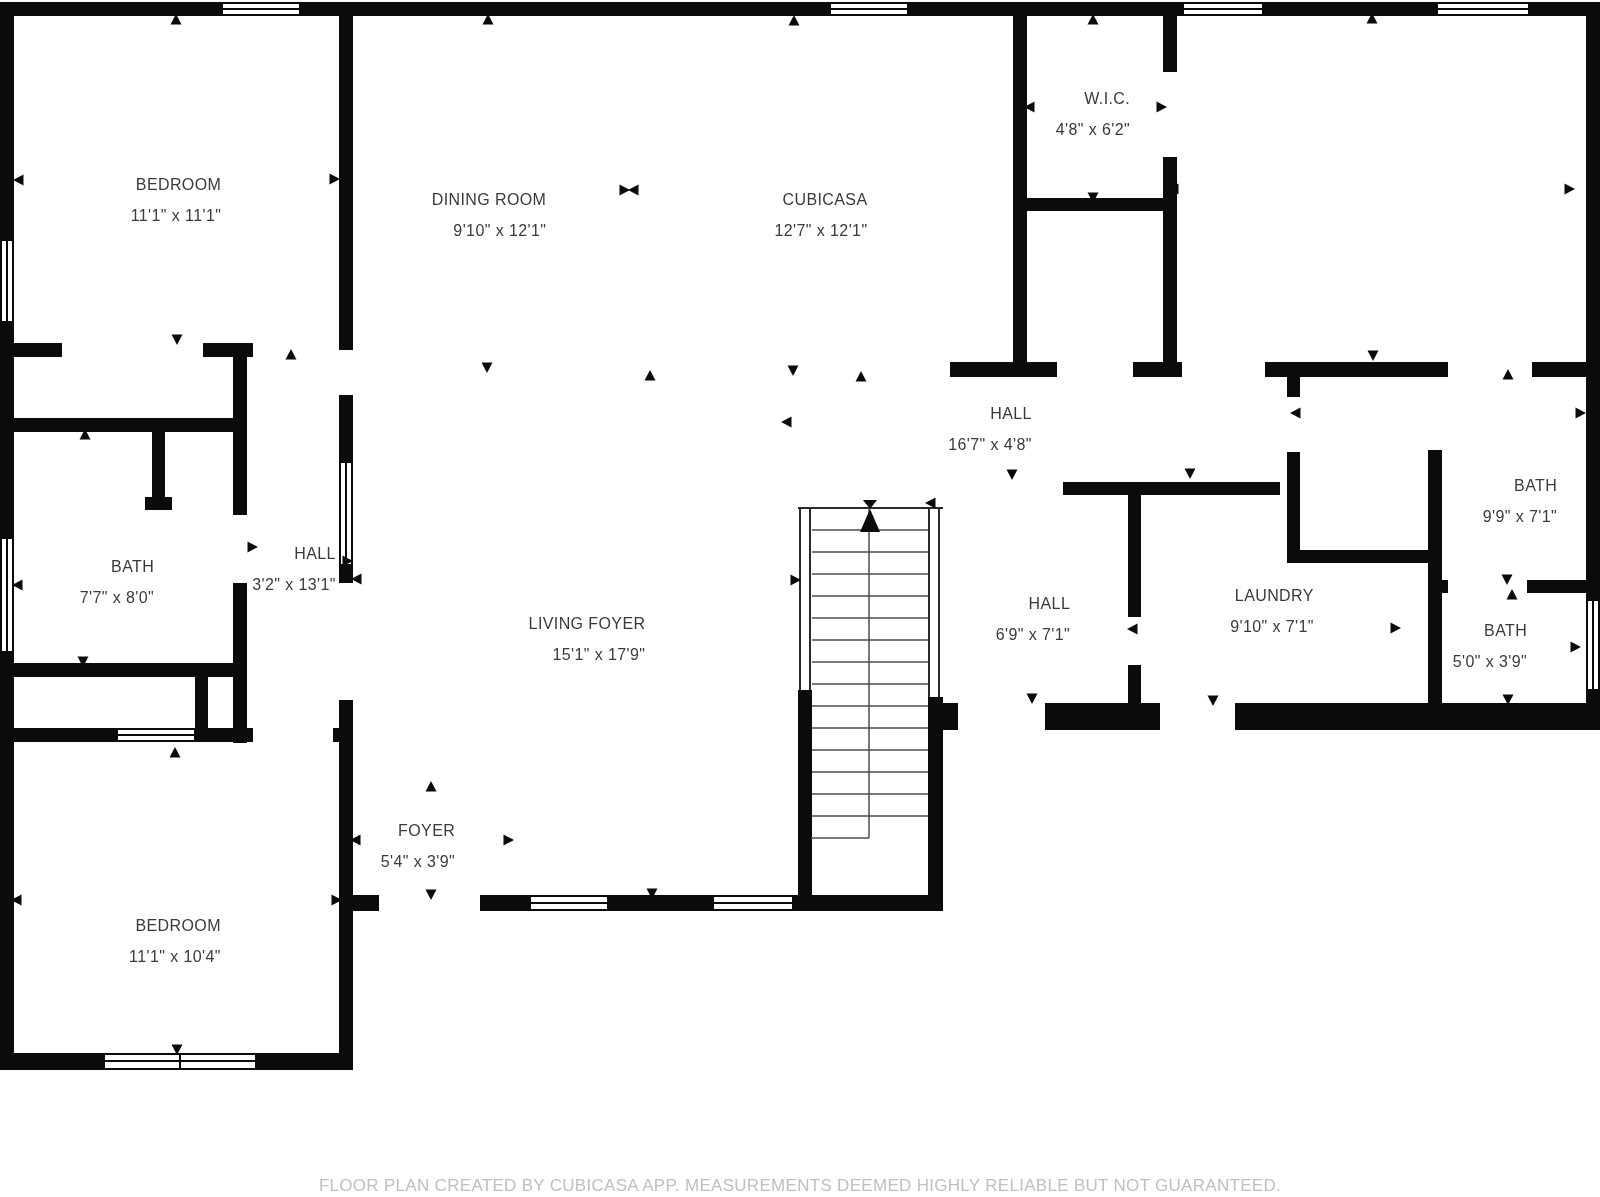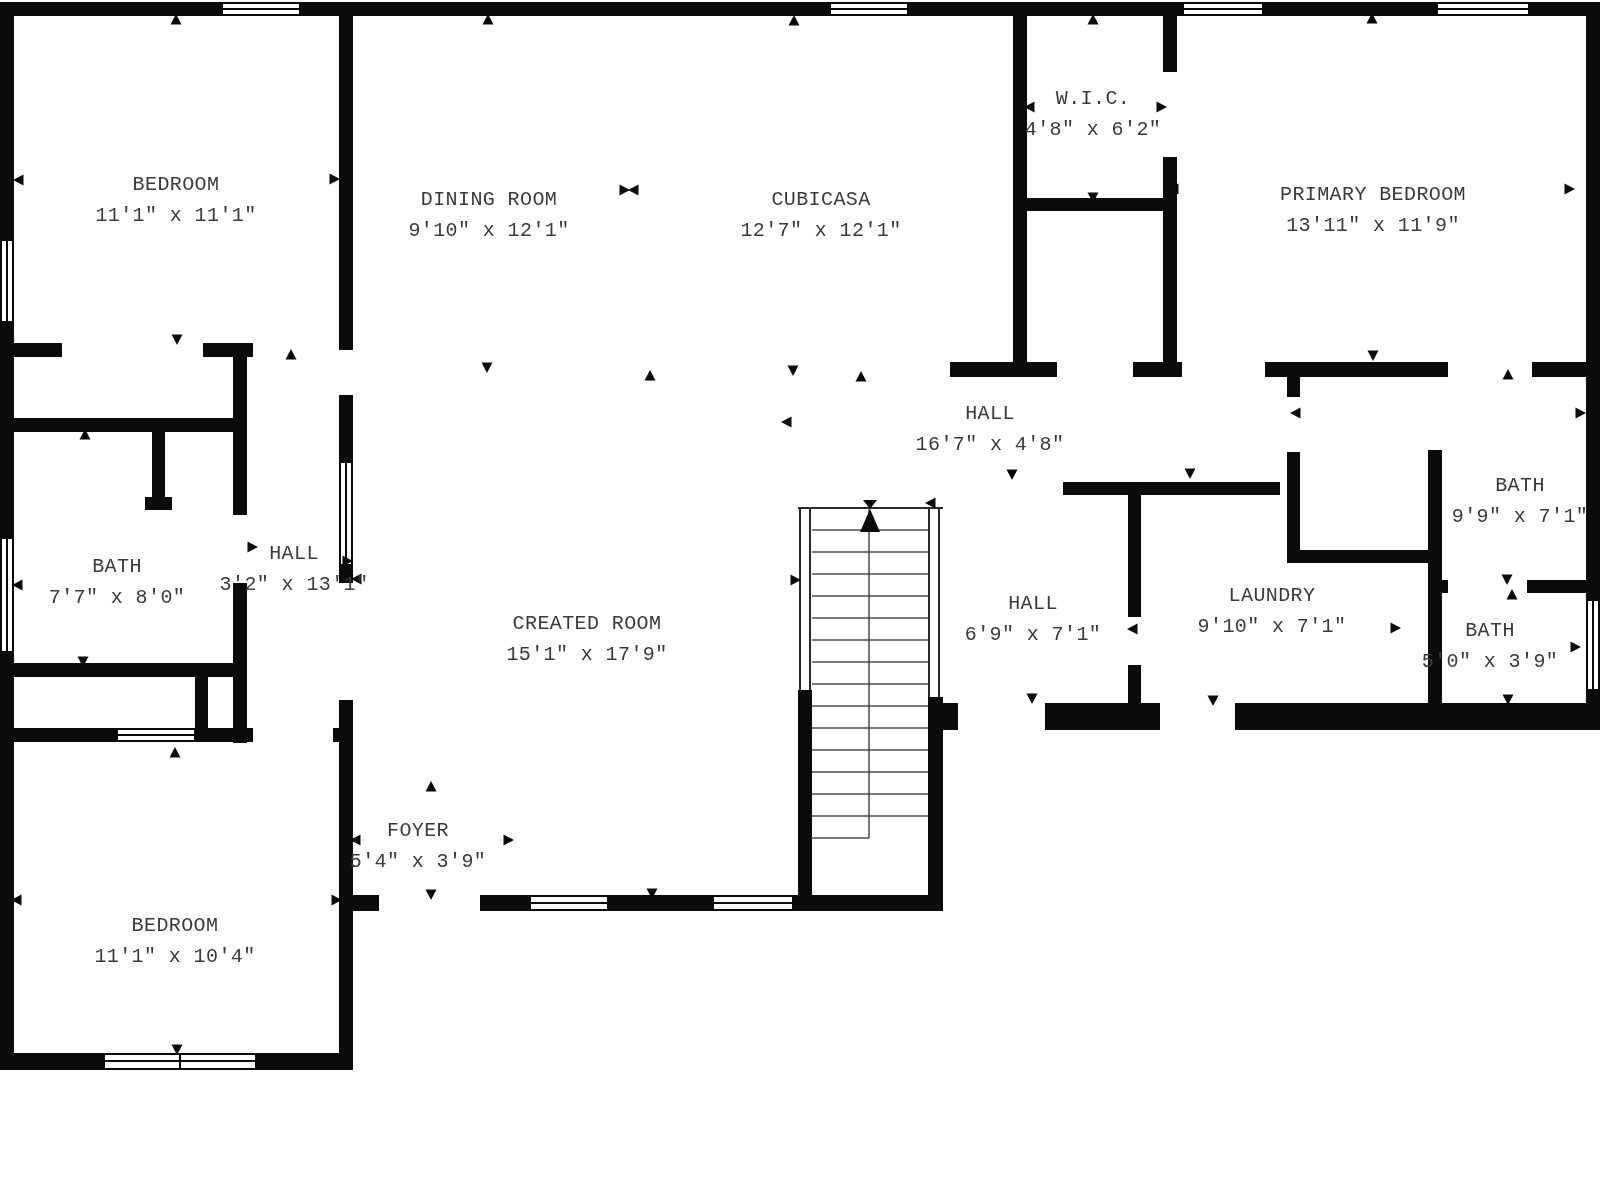--- a/index.html
+++ b/index.html
@@ -12,28 +12,27 @@
     position:relative;
     width:1600px;height:1197px;
     background:#fff;
     font-family:"Liberation Sans", sans-serif;
     overflow:hidden;
   }
   .plan svg{position:absolute;left:0;top:0;}
   .room-label{
     position:absolute;
     transform:translate(-50%,-50%);
-    text-align:center;
+    text-align:right;
     color:var(--label);
-    font-size:20px;
+    font-size:16px;
     line-height:31px;
     letter-spacing:.4px;
     white-space:nowrap;
     z-index:3;
-    font-family:Liberation Mono, monospace;
   }
   .wall{fill:var(--wall);}
   .win rect{fill:#ffffff;stroke:var(--wall);stroke-width:2px;}
   .win line{stroke:var(--wall);stroke-width:2px;}
   .rail{stroke:#2a2a2a;stroke-width:2px;fill:none;}
   .tread{stroke:#4d4d4d;stroke-width:1.5px;fill:none;}
   .tri{fill:var(--wall);}
   .footer{
     position:absolute;
     left:800px;top:1186px;
@@ -238,38 +237,34 @@
     <div>9'10" x 12'1"</div>
   </div>
   <div class="room-label" style="left:821px;top:215px">
     <div>CUBICASA</div>
     <div>12'7" x 12'1"</div>
   </div>
   <div class="room-label" style="left:1093px;top:114px">
     <div>W.I.C.</div>
     <div>4'8" x 6'2"</div>
   </div>
-  <div class="room-label" style="left:1373px;top:210px">
-    <div>PRIMARY BEDROOM</div>
-    <div>13'11" x 11'9"</div>
-  </div>
   <div class="room-label" style="left:990px;top:429px">
     <div>HALL</div>
     <div>16'7" x 4'8"</div>
   </div>
   <div class="room-label" style="left:117px;top:582px">
     <div>BATH</div>
     <div>7'7" x 8'0"</div>
   </div>
   <div class="room-label" style="left:294px;top:569px">
     <div>HALL</div>
     <div>3'2" x 13'1"</div>
   </div>
   <div class="room-label" style="left:587px;top:639px">
-    <div>CREATED ROOM</div>
+    <div>LIVING FOYER</div>
     <div>15'1" x 17'9"</div>
   </div>
   <div class="room-label" style="left:1033px;top:619px">
     <div>HALL</div>
     <div>6'9" x 7'1"</div>
   </div>
   <div class="room-label" style="left:1272px;top:611px">
     <div>LAUNDRY</div>
     <div>9'10" x 7'1"</div>
   </div>
@@ -283,13 +278,14 @@
   </div>
   <div class="room-label" style="left:418px;top:846px">
     <div>FOYER</div>
     <div>5'4" x 3'9"</div>
   </div>
   <div class="room-label" style="left:175px;top:941px">
     <div>BEDROOM</div>
     <div>11'1" x 10'4"</div>
   </div>
 
+  <div class="footer">FLOOR PLAN CREATED BY CUBICASA APP. MEASUREMENTS DEEMED HIGHLY RELIABLE BUT NOT GUARANTEED.</div>
 </div>
 
 </body></html>

